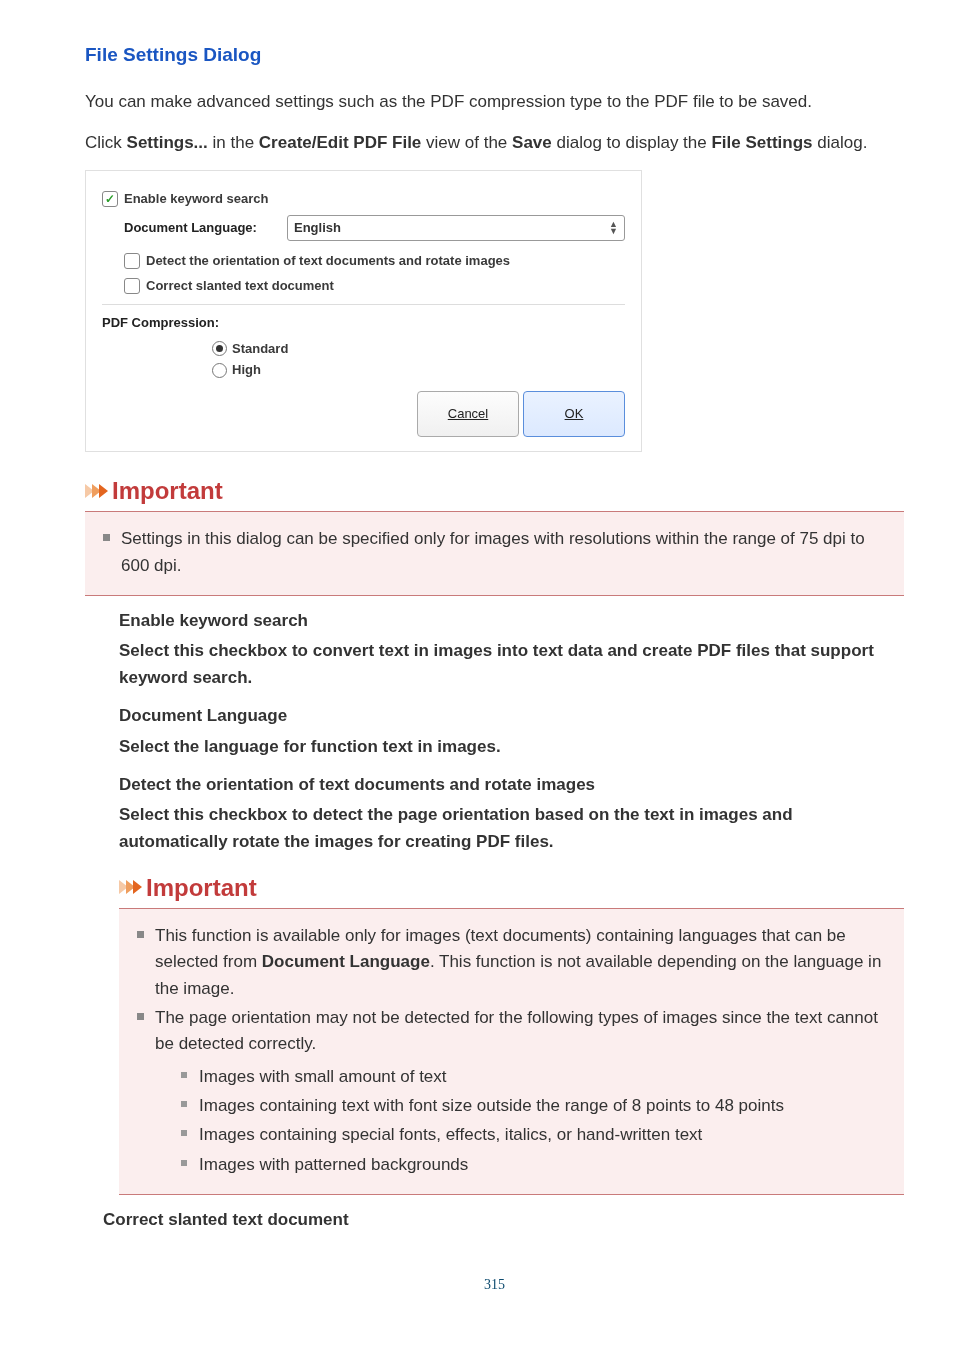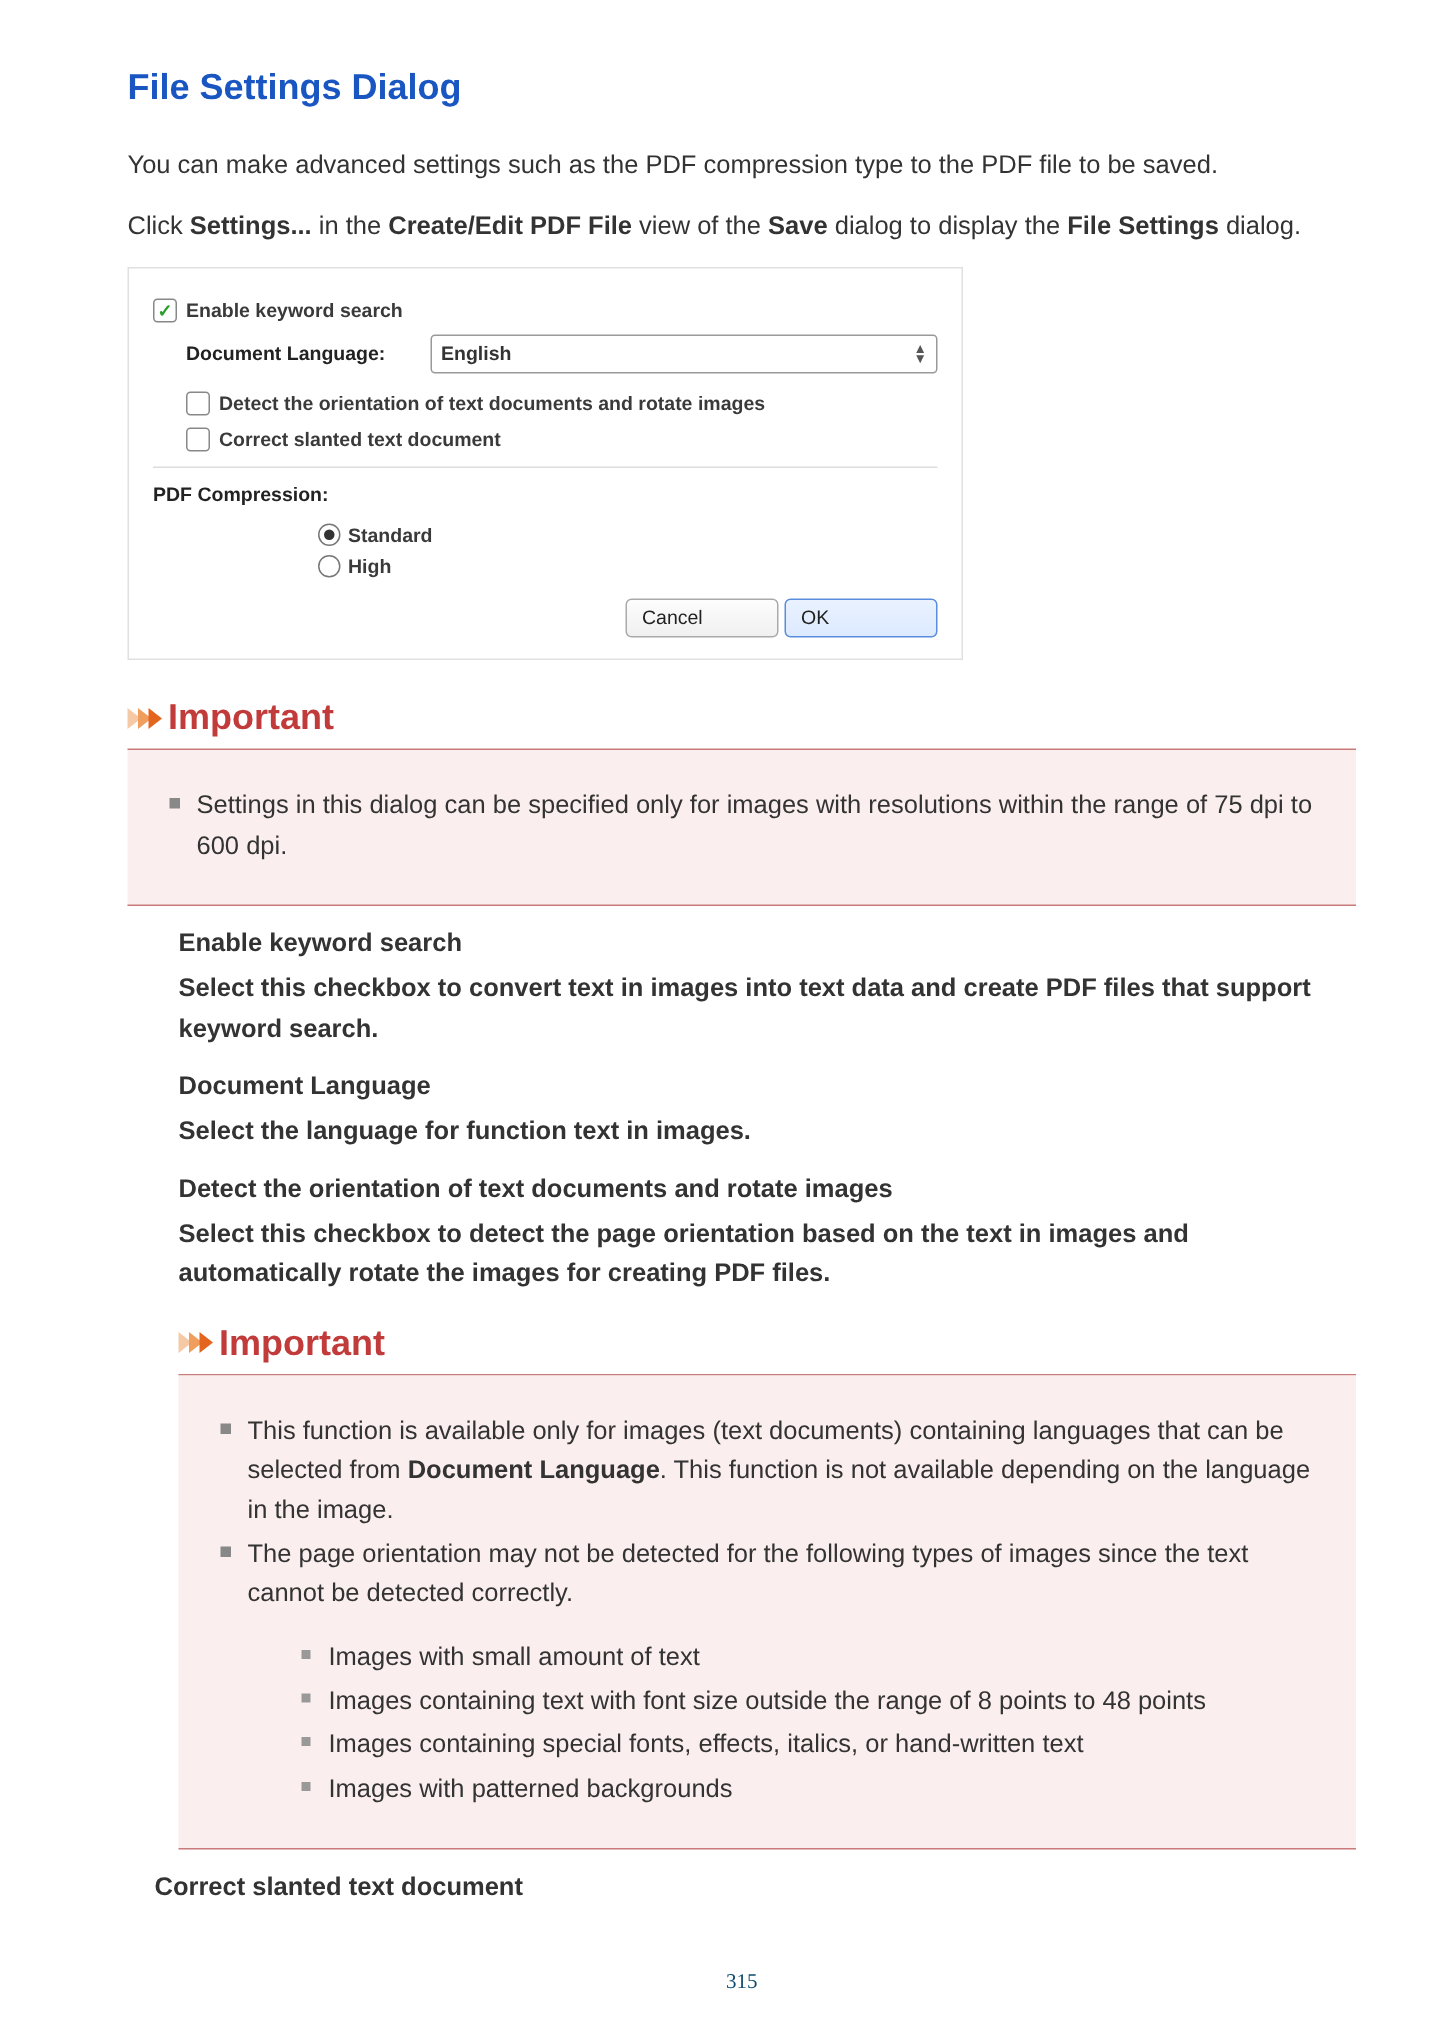--- a/index.html
+++ b/index.html
@@ -7,21 +7,21 @@
     font-size: 17px;
     line-height: 1.55;
     color: #333;
     margin: 0;
     padding: 40px 50px 40px 85px;
     width: 954px;
     box-sizing: border-box;
   }
   h1.page-title {
     color: #1a56c2;
-    font-size: 24px;
+    font-size: 19px;
     font-weight: bold;
     margin: 0 0 20px 0;
   }
   p { margin: 6px 0 14px 0; }
   strong { font-weight: bold; }
 
   
   .dialog {
     border: 1px solid #e0e0e0;
     width: 555px;
@@ -94,25 +94,27 @@
     width: 7px; height: 7px; border-radius: 50%; background: #333;
   }
   .dlg-buttons {
     display: flex;
     justify-content: flex-end;
     gap: 4px;
     padding: 10px 0 4px 0;
   }
   .dlg-btn {
     min-width: 80px;
-    padding: 2px 10px;
+    text-align: center;
+    padding: 12px 10px;
     border: 1px solid #aaa;
     border-radius: 4px;
     background: linear-gradient(#fdfdfd, #f0f0f0);
     font-size: 13px;
+    text-decoration: underline;
   }
   .dlg-btn.primary {
     border-color: #5a8edc;
     background: linear-gradient(#eaf2ff, #dce9ff);
   }
 
   
   .important-header {
     display: flex;
     align-items: center;
@@ -128,21 +130,21 @@
   }
   .important-body {
     background: #fbeeee;
     border-bottom: 1px solid #c97a7a;
     padding: 8px 10px 10px 10px;
     margin-bottom: 12px;
   }
   .important-body.indented { margin-left: 34px; }
   .important-header.indented { margin-left: 34px; }
 
-  ul.square { list-style: none; padding-left: 2px; margin: 16px; }
+  ul.square { list-style: none; padding-left: 2px; margin: 6px; }
   ul.square > li { position: relative; padding-left: 18px; margin: 3px 0; }
   ul.square > li::before {
     content: "";
     position: absolute;
     left: 0; top: 8px;
     width: 7px; height: 7px;
     background: #888;
   }
   ul.square.small > li::before { width:6px; height:6px; top:8px; background:#999; }
   ul.square.small { padding-left: 20px; }

